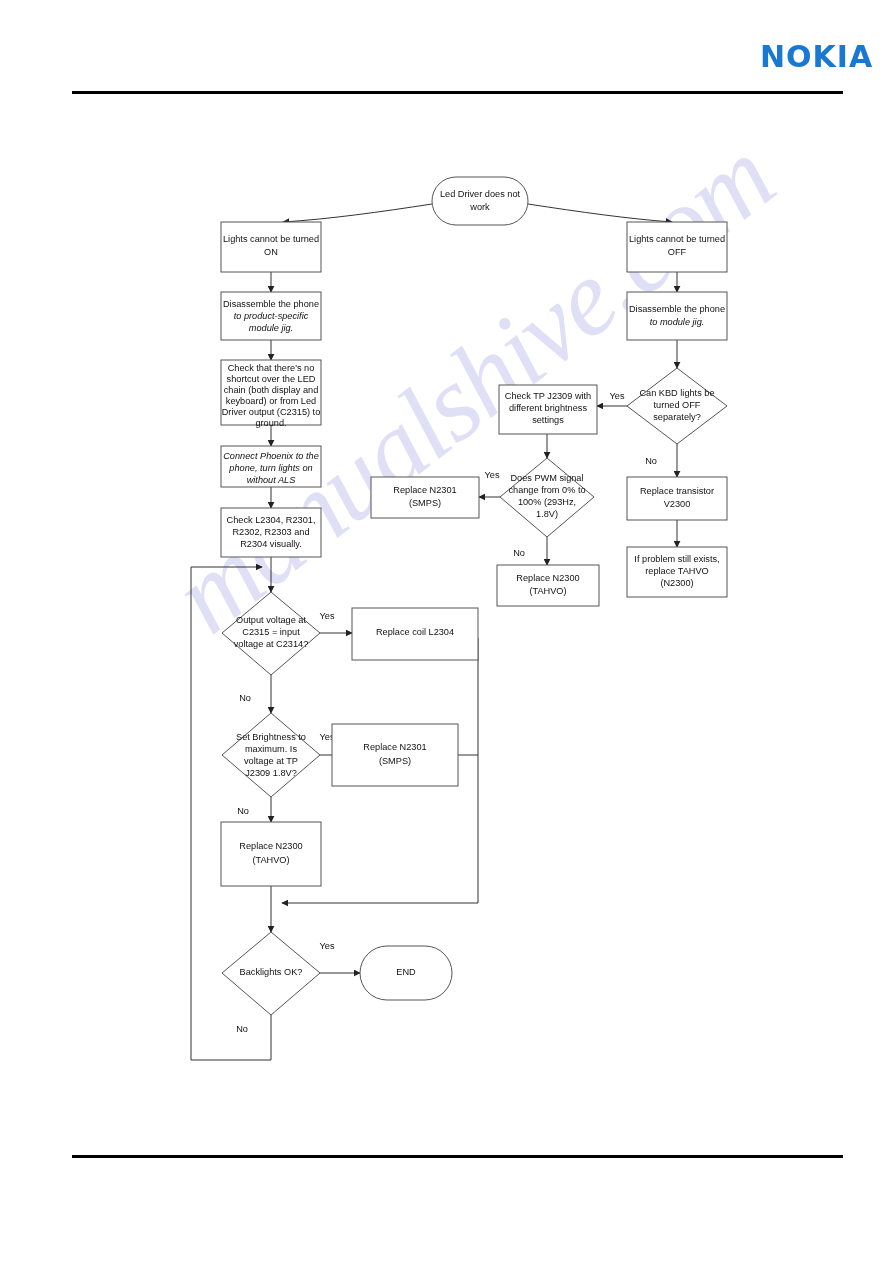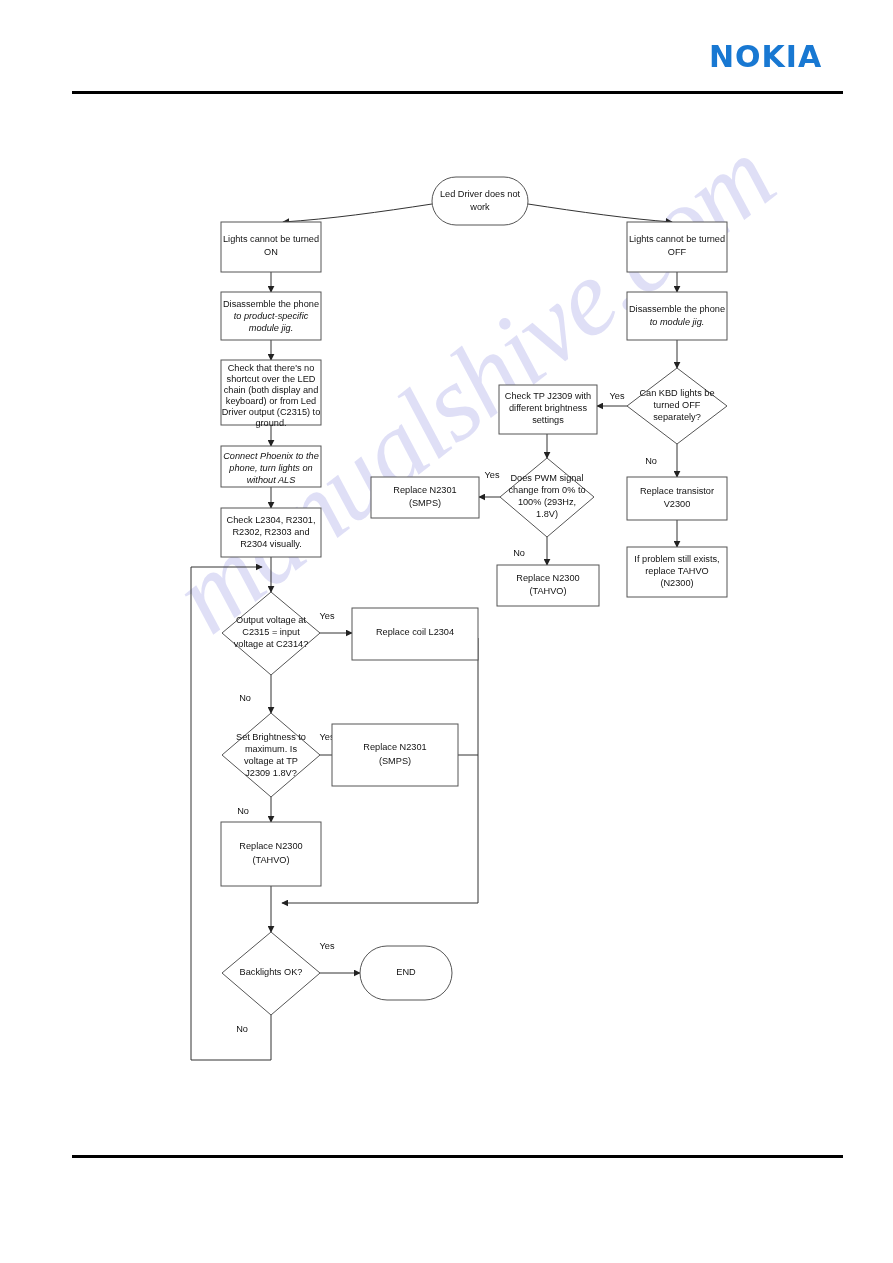--- a/index.html
+++ b/index.html
@@ -16,21 +16,21 @@
   }
 
   
   .page {
     position: absolute;
     inset: 0;
     background: #ffffff;
   }
   .brand {
     position: absolute;
-    left: 709px;
+    left: 760px;
     top: 42px;
     width: 110px;
     height: 30px;
     color: #1878d2;
     font-family: "DejaVu Sans", sans-serif;
     font-size: 30px;
     font-weight: bold;
     letter-spacing: 1px;
     line-height: 30px;
     text-align: right;

